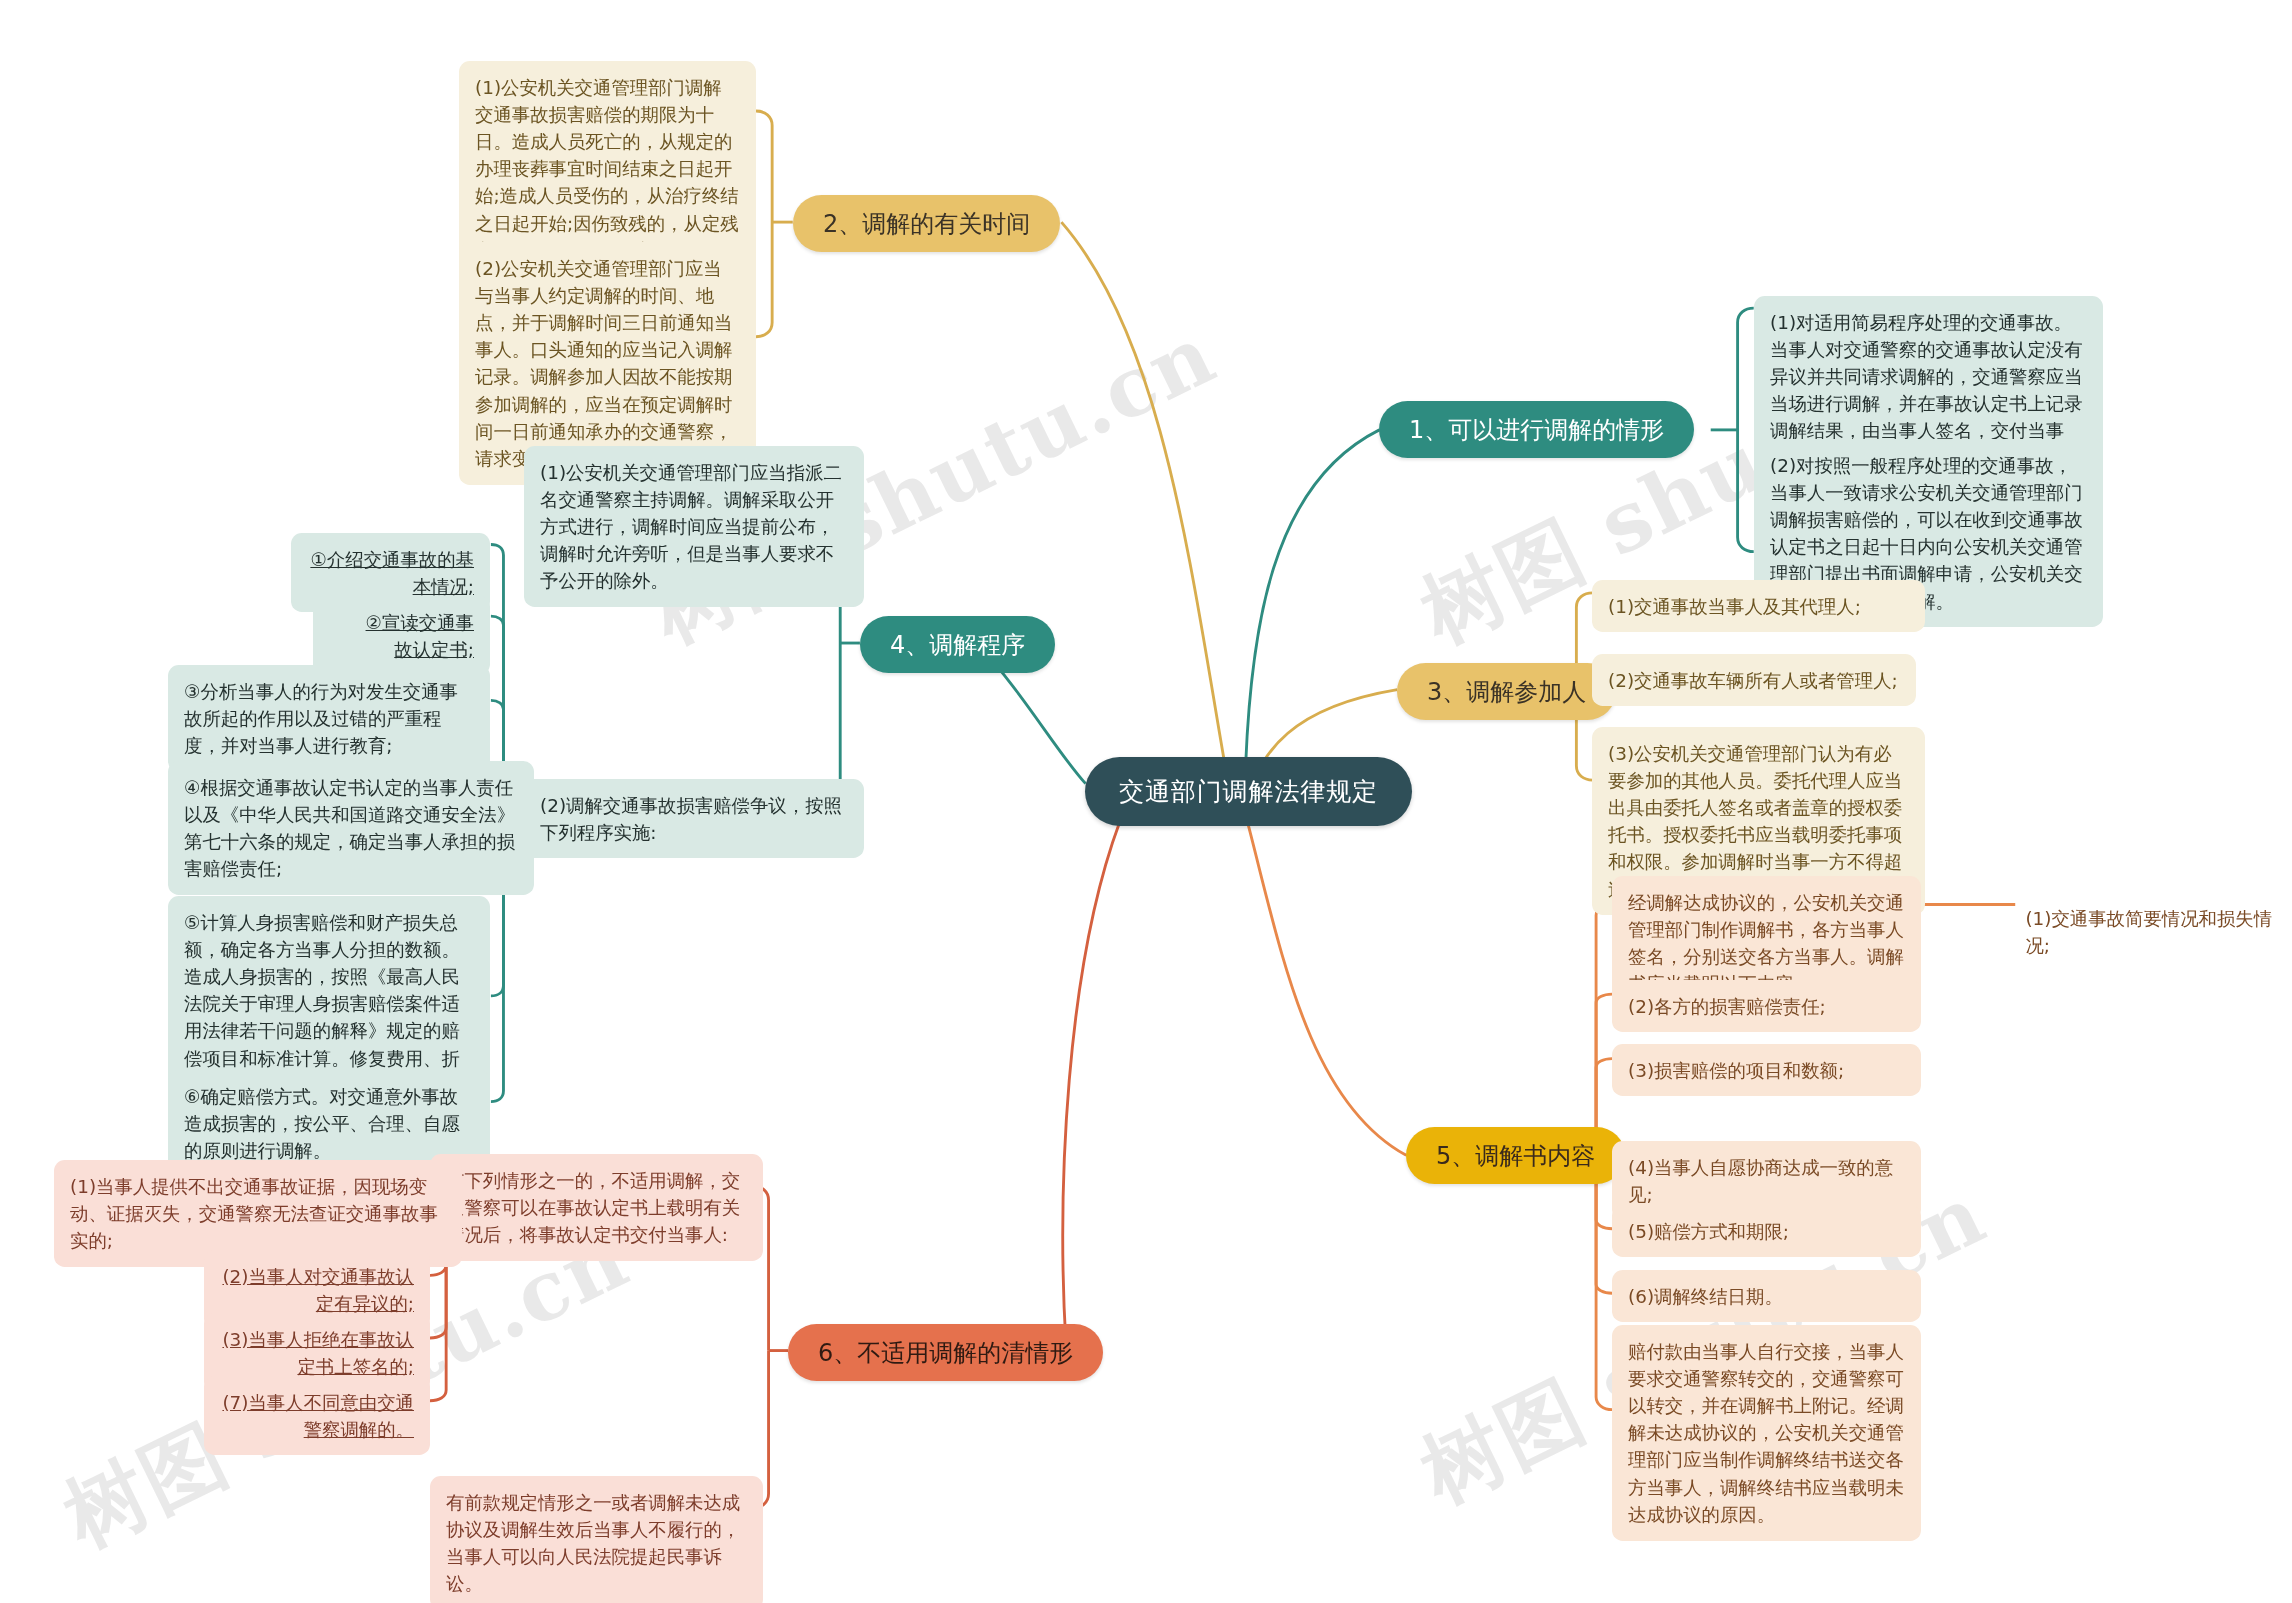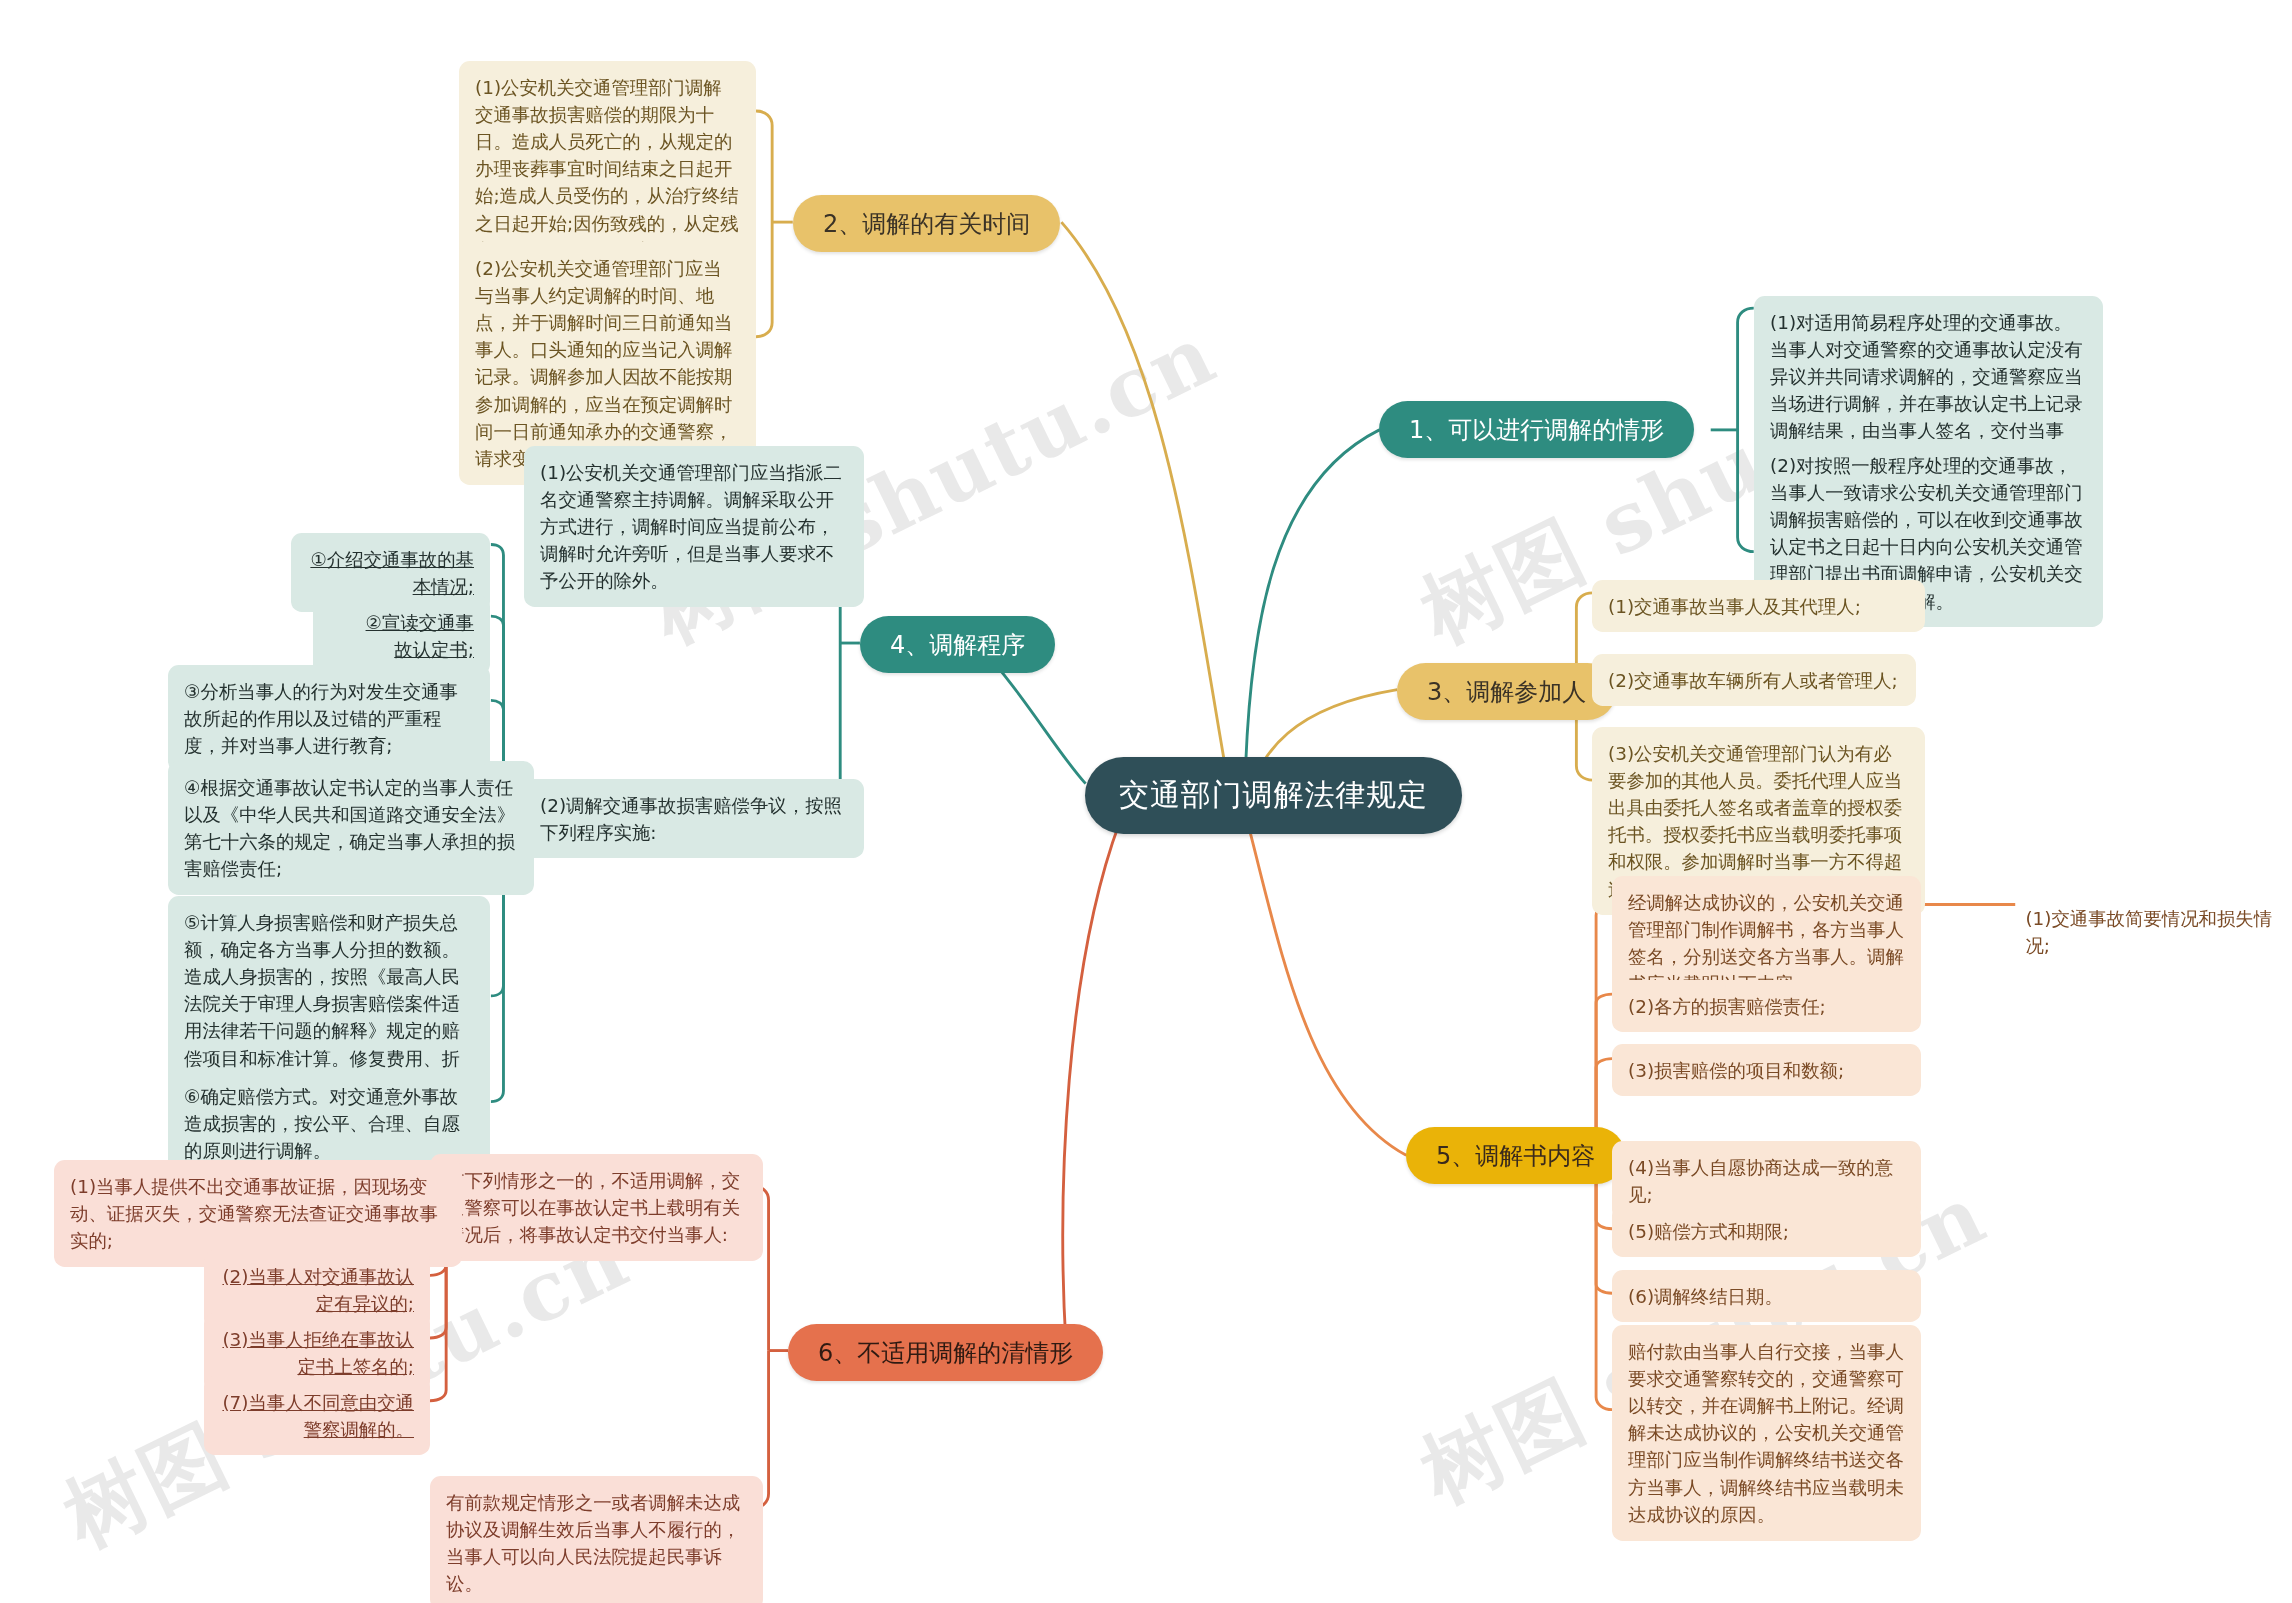--- a/index.html
+++ b/index.html
@@ -24,21 +24,21 @@
     letter-spacing:1.8px;
   }
 
   .node{position:absolute;box-sizing:border-box;}
 
   
   .central{
     background:#2f4f58;
     color:#ffffff;
     border-radius:39px;
-    font-size:30px;
+    font-size:25px;
     letter-spacing:0.9px;
     display:flex;align-items:center;justify-content:center;
     padding:18px 34px;
     white-space:nowrap;
     box-shadow:0 1.8px 4.5px rgba(0,0,0,.18);
   }
 
   
   .l1{
     border-radius:30px;

